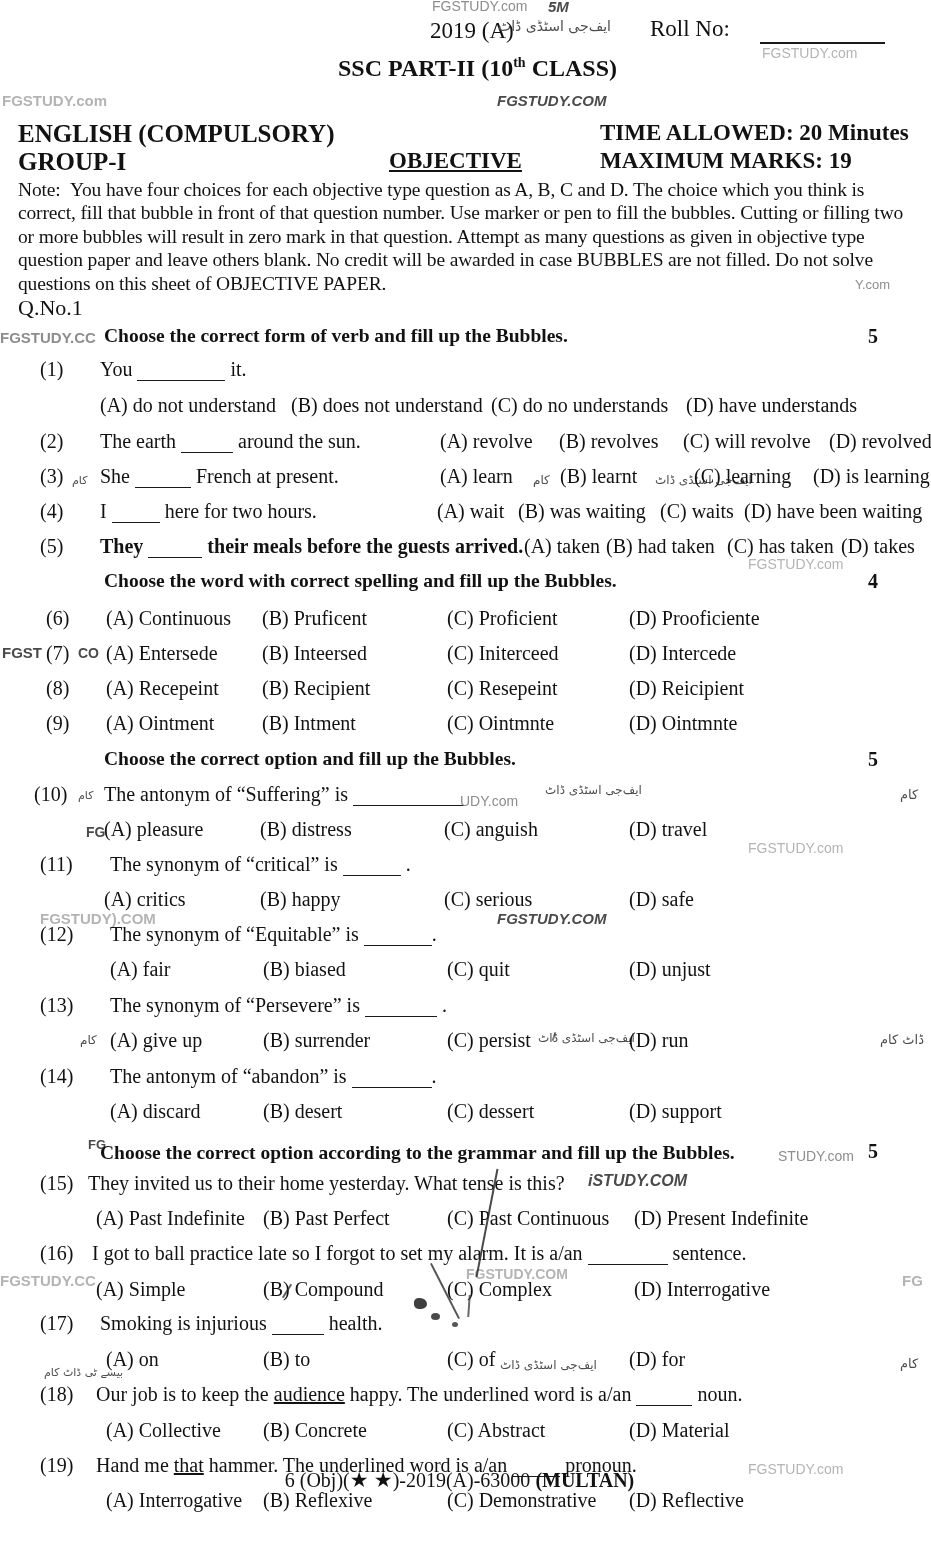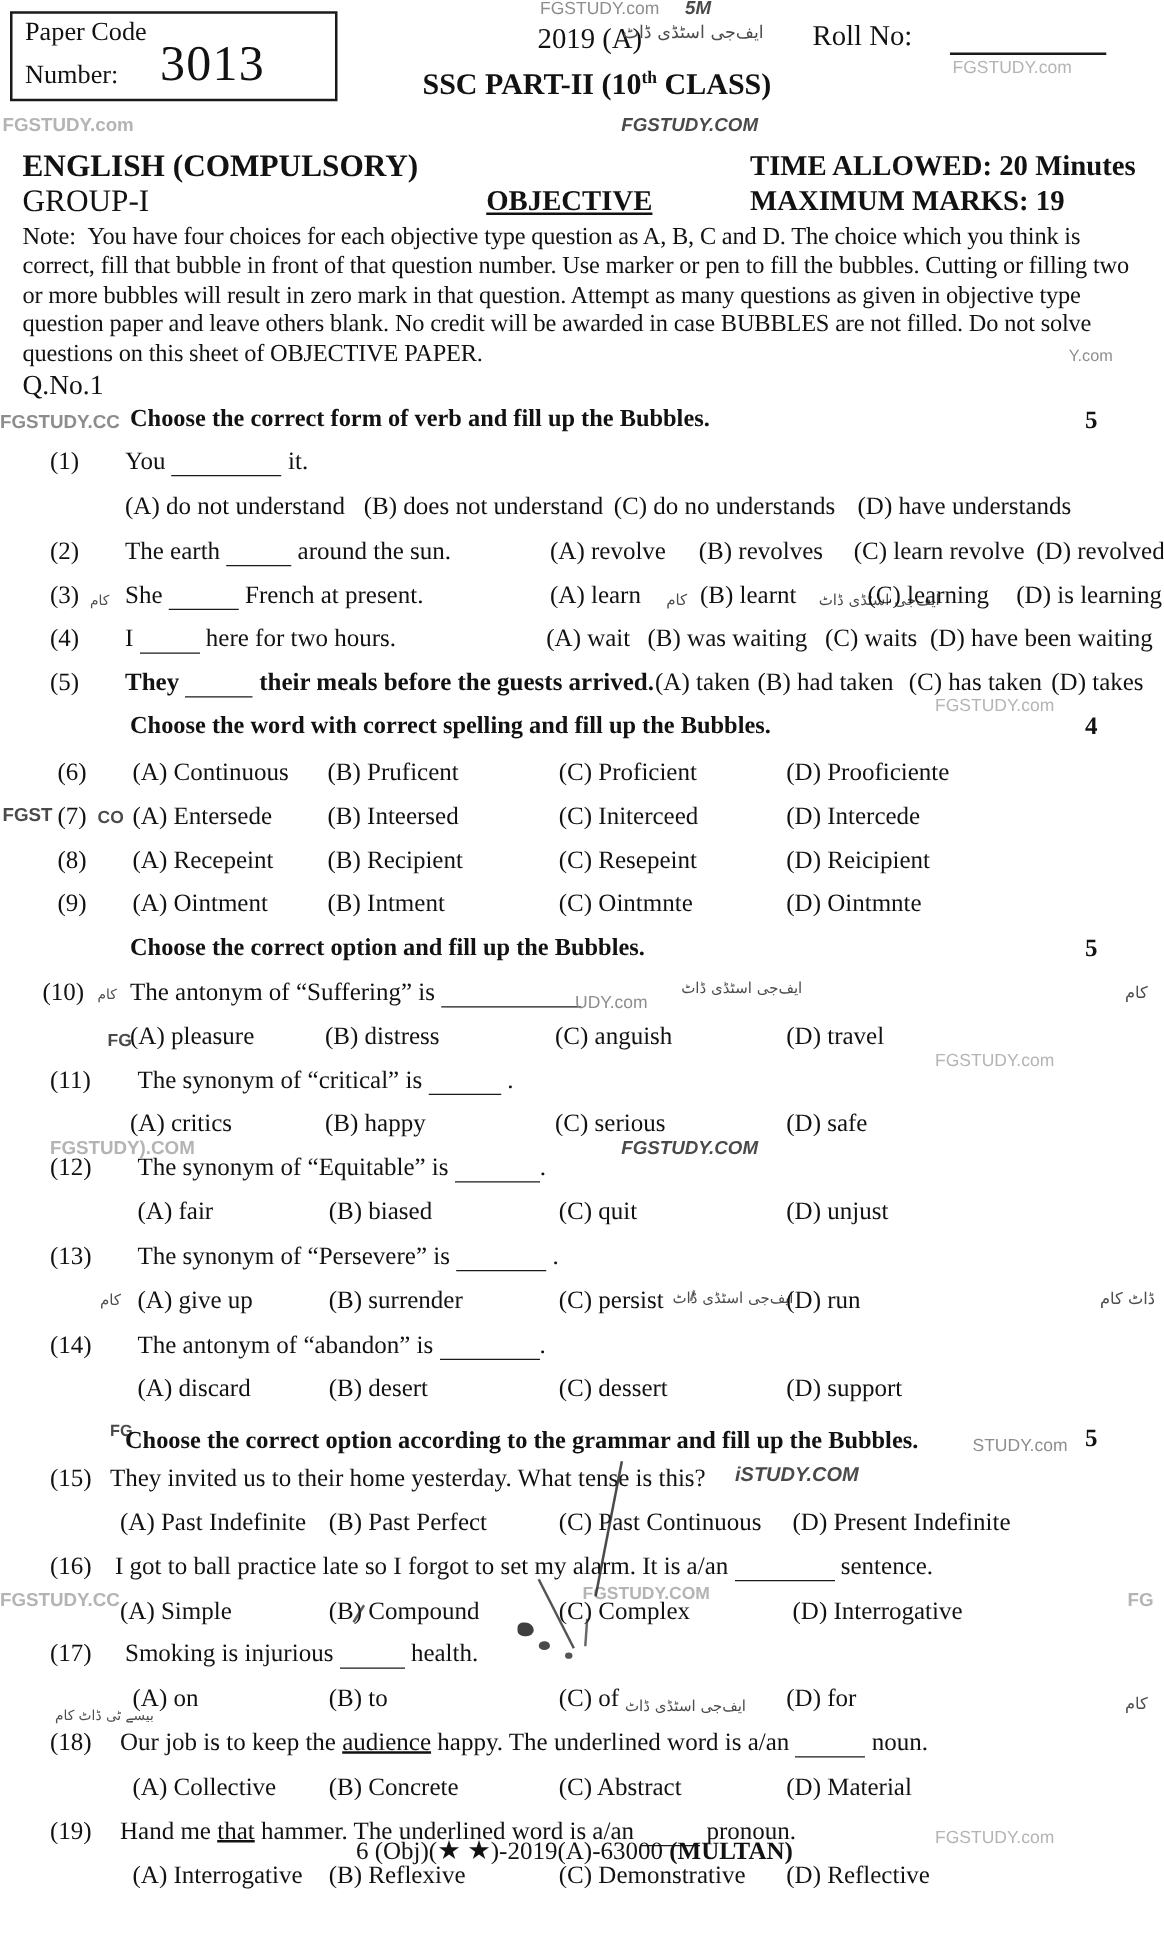--- a/index.html
+++ b/index.html
@@ -69,21 +69,21 @@
     font-size: 24px; font-weight: bold;
   }
   .class-line sup { font-size: 14px; }
 
   .subject {
     position: absolute; left: 18px; top: 120px;
     font-size: 25px; font-weight: bold;
   }
   .group {
     position: absolute; left: 18px; top: 148px;
-    font-size: 25px; font-weight: normal;
+    font-size: 25px; font-weight: bold;
   }
   .objective {
     position: absolute; left: 389px; top: 148px;
     font-size: 23px; font-weight: bold;
     text-decoration: underline;
   }
   .time-allowed {
     position: absolute; left: 600px; top: 120px;
     font-size: 23px; font-weight: bold;
   }
@@ -146,25 +146,20 @@
     pointer-events: none;
   }
 </style>
 </head>
 <body>
 
 <div id="page">
 
   <div class="wm faint" style="left:10px; top:-4px; font-size:13px; letter-spacing:2px;">&nbsp;</div>
 
-  <div class="code-box">
-    <div class="code-label">Paper Code</div>
-    <div class="code-numlabel">Number:</div>
-    <div class="code-value">3013</div>
-  </div>
 
   <div class="wm" style="left:432px; top:-2px; font-size:14px;"><span>FGSTUDY.com</span></div>
   <div class="wm dark" style="left:548px; top:-2px; font-size:15px;"><span>5M</span></div>
 
   <div class="year-line"><span>2019 (A)</span></div>
   <div class="wm urdu" style="left:498px; top:18px; font-size:14px;"><span>ایف‌جی اسٹڈی ڈاٹ</span></div>
 
   <div class="rollno">Roll No:</div>
   <div class="rollno-rule"></div>
   <div class="wm faint" style="left:762px; top:45px; font-size:14px;"><span>FGSTUDY.com</span></div>
@@ -201,21 +196,21 @@
   <div class="opt" style="left:291px; top:394px;">(B) does not understand</div>
   <div class="opt" style="left:491px; top:394px;">(C) do no understands</div>
   <div class="opt" style="left:686px; top:394px;">(D) have understands</div>
 
   <div class="qnum" style="left:40px; top:430px;">(2)</div>
   <div class="qtext" style="left:100px; top:430px;">
     <span>The earth</span> <span class="blank" style="width:52px;"></span> <span>around the sun.</span>
   </div>
   <div class="opt" style="left:440px; top:430px;">(A) revolve</div>
   <div class="opt" style="left:559px; top:430px;">(B) revolves</div>
-  <div class="opt" style="left:683px; top:430px;">(C) learn revolve</div>
+  <div class="opt" style="left:683px; top:430px;">(C) will revolve</div>
   <div class="opt" style="left:829px; top:430px;">(D) revolved</div>
 
   <div class="qnum" style="left:40px; top:465px;">(3)</div>
   <div class="wm urdu" style="left:72px; top:474px; font-size:11px;"><span>کام</span></div>
   <div class="qtext" style="left:100px; top:465px;">
     <span>She</span> <span class="blank" style="width:56px;"></span> <span>French at present.</span>
   </div>
   <div class="opt" style="left:440px; top:465px;">(A) learn</div>
   <div class="wm urdu" style="left:533px; top:473px; font-size:12px;"><span>کام</span></div>
   <div class="opt" style="left:560px; top:465px;">(B) learnt</div>

